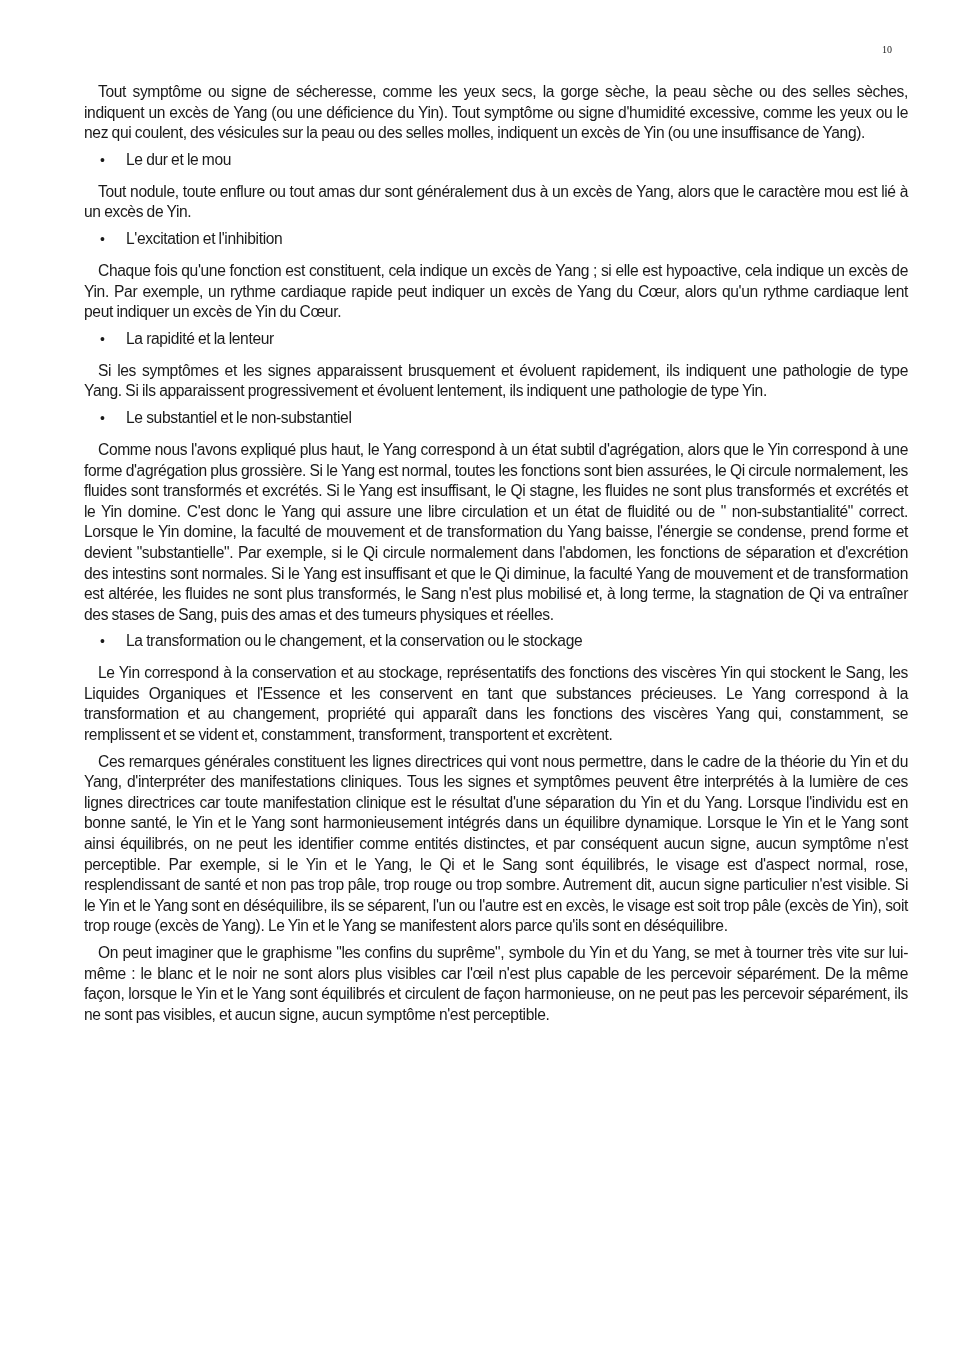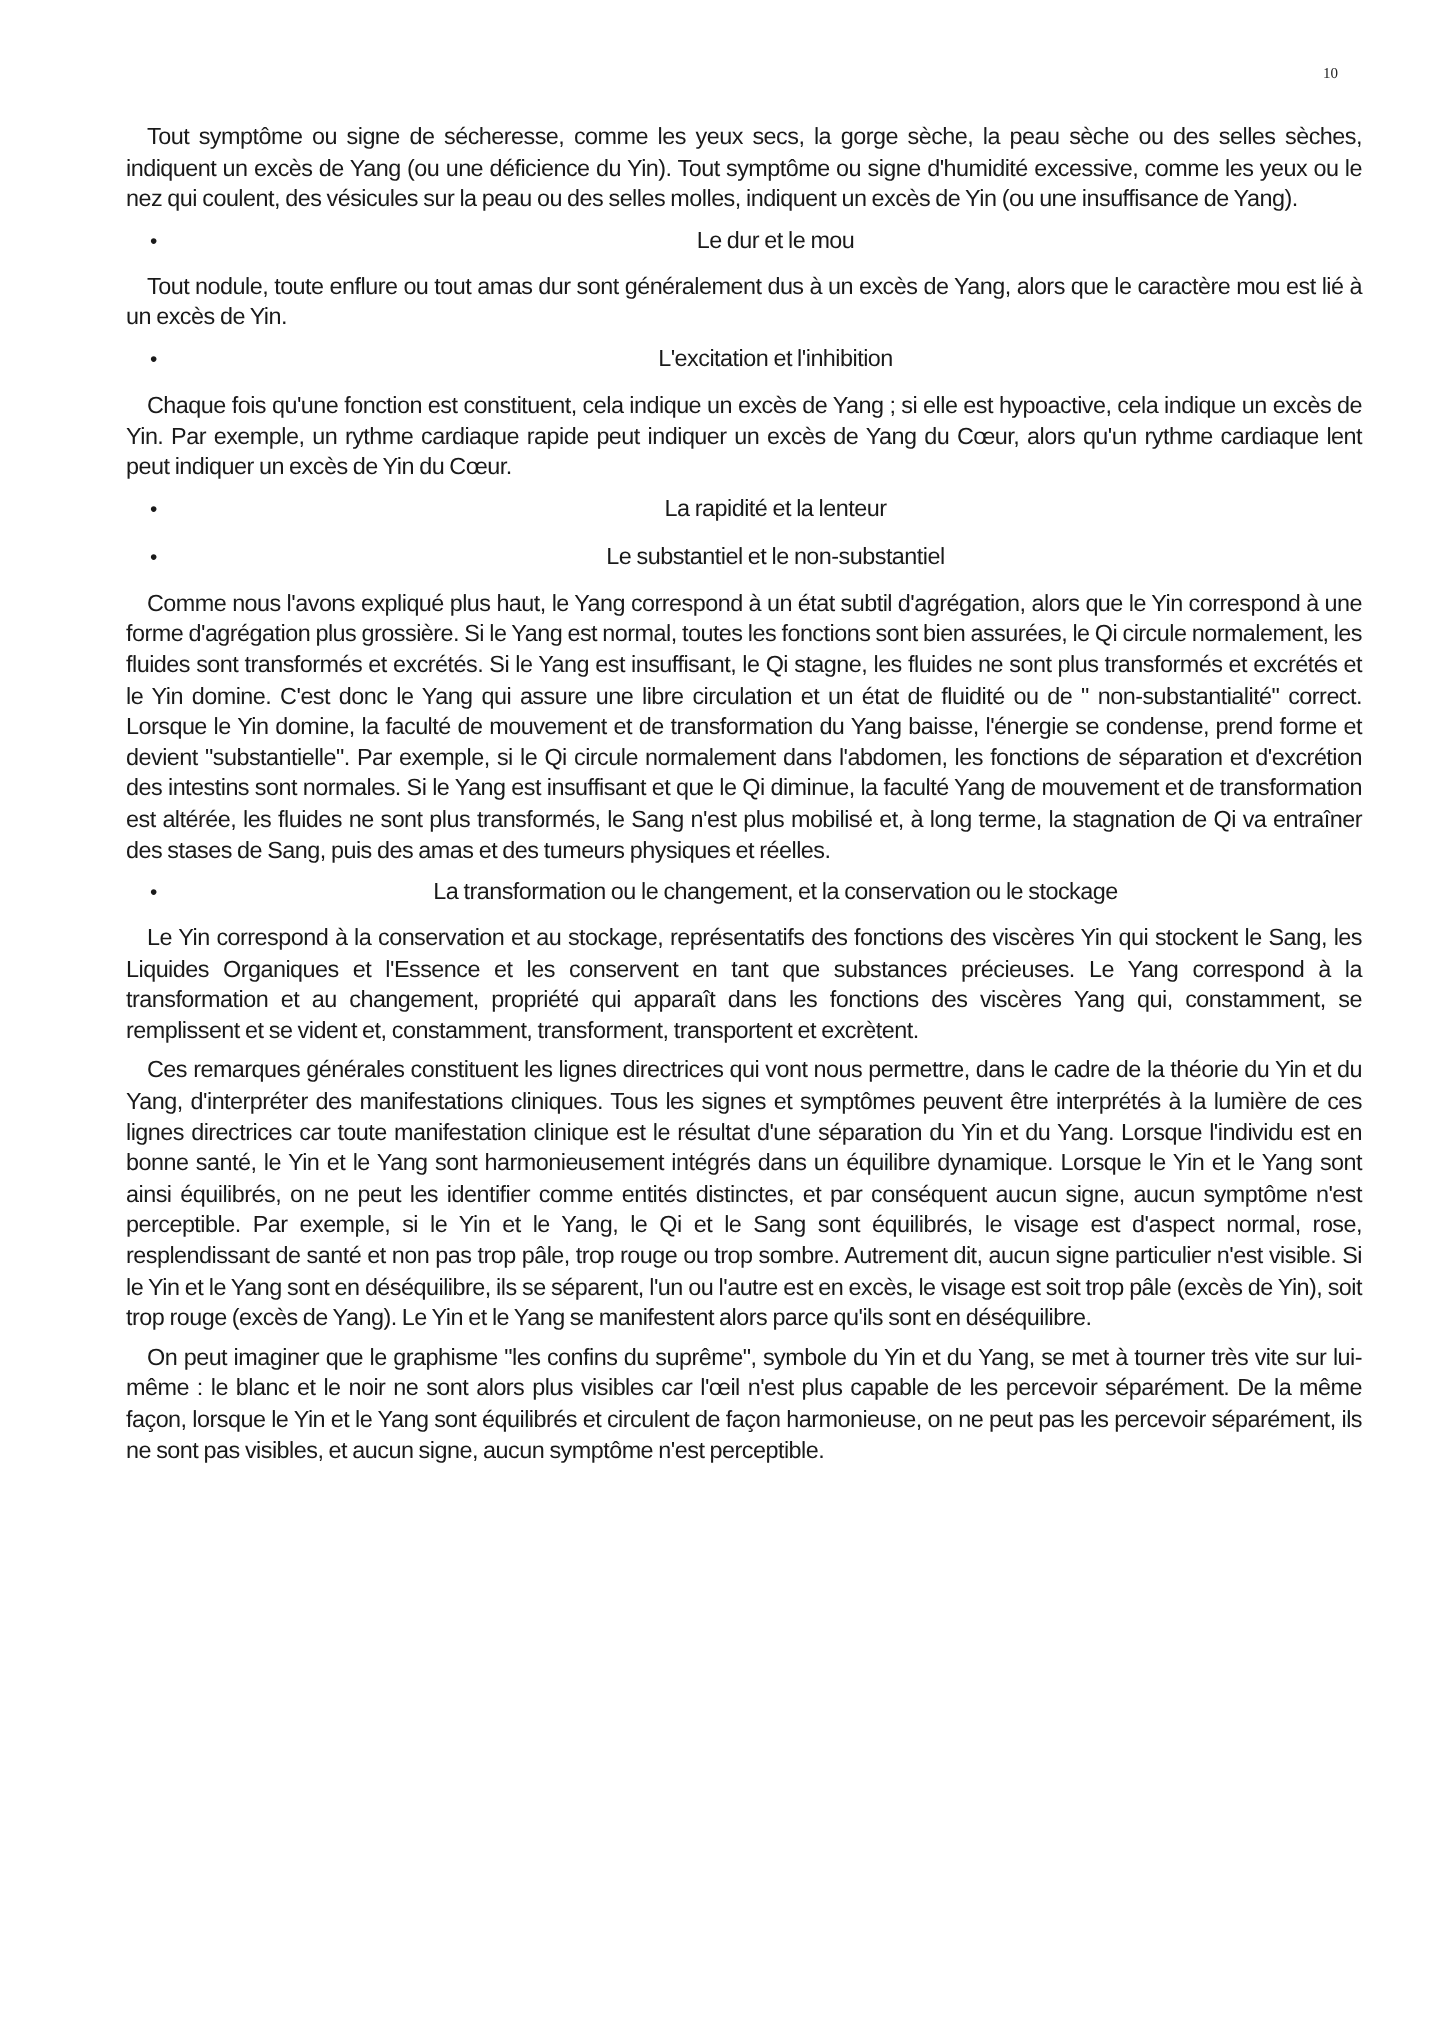--- a/index.html
+++ b/index.html
@@ -45,21 +45,20 @@
       height: 20px;
     }
     .bullet-dot {
       width: 42px;
       padding-left: 16px;
       box-sizing: border-box;
       font-size: 14px;
     }
     .bullet-text {
       flex: 1;
-      text-align: center;
     }
   </style>
 </head>
 <body>
 
 <div class="page-number">10</div>
 
 <div class="content">
   <p class="para">Tout symptôme ou signe de sécheresse, comme les yeux secs, la gorge sèche, la peau sèche ou des selles sèches, indiquent un excès de Yang (ou une déficience du Yin). Tout symptôme ou signe d'humidité excessive, comme les yeux ou le nez qui coulent, des vésicules sur la peau ou des selles molles, indiquent un excès de Yin (ou une insuffisance de Yang).</p>
 
@@ -75,20 +74,21 @@
     <span class="bullet-text">L'excitation et l'inhibition</span>
   </div>
 
   <p class="para">Chaque fois qu'une fonction est constituent, cela indique un excès de Yang ; si elle est hypoactive, cela indique un excès de Yin. Par exemple, un rythme cardiaque rapide peut indiquer un excès de Yang du Cœur, alors qu'un rythme cardiaque lent peut indiquer un excès de Yin du Cœur.</p>
 
   <div class="bullet">
     <span class="bullet-dot">•</span>
     <span class="bullet-text">La rapidité et la lenteur</span>
   </div>
 
+  <p class="para">Si les symptômes et les signes apparaissent brusquement et évoluent rapidement, ils indiquent une pathologie de type Yang. Si ils apparaissent progressivement et évoluent lentement, ils indiquent une pathologie de type Yin.</p>
 
   <div class="bullet">
     <span class="bullet-dot">•</span>
     <span class="bullet-text">Le substantiel et le non-substantiel</span>
   </div>
 
   <p class="para">Comme nous l'avons expliqué plus haut, le Yang correspond à un état subtil d'agrégation, alors que le Yin correspond à une forme d'agrégation plus grossière. Si le Yang est normal, toutes les fonctions sont bien assurées, le Qi circule normalement, les fluides sont transformés et excrétés. Si le Yang est insuffisant, le Qi stagne, les fluides ne sont plus transformés et excrétés et le Yin domine. C'est donc le Yang qui assure une libre circulation et un état de fluidité ou de " non-substantialité" correct. Lorsque le Yin domine, la faculté de mouvement et de transformation du Yang baisse, l'énergie se condense, prend forme et devient "substantielle". Par exemple, si le Qi circule normalement dans l'abdomen, les fonctions de séparation et d'excrétion des intestins sont normales. Si le Yang est insuffisant et que le Qi diminue, la faculté Yang de mouvement et de transformation est altérée, les fluides ne sont plus transformés, le Sang n'est plus mobilisé et, à long terme, la stagnation de Qi va entraîner des stases de Sang, puis des amas et des tumeurs physiques et réelles.</p>
 
   <div class="bullet">
     <span class="bullet-dot">•</span>

